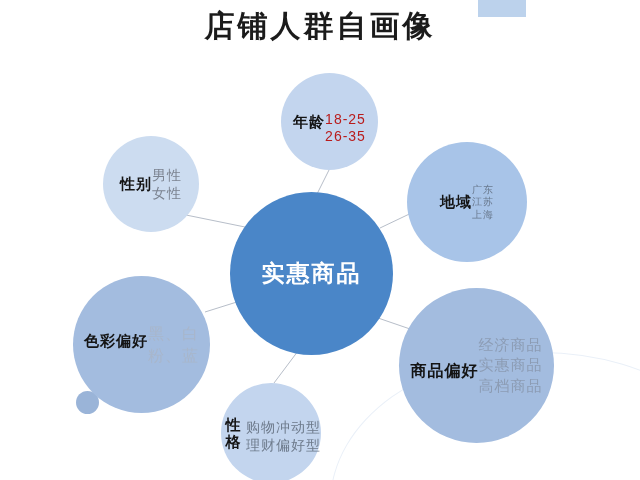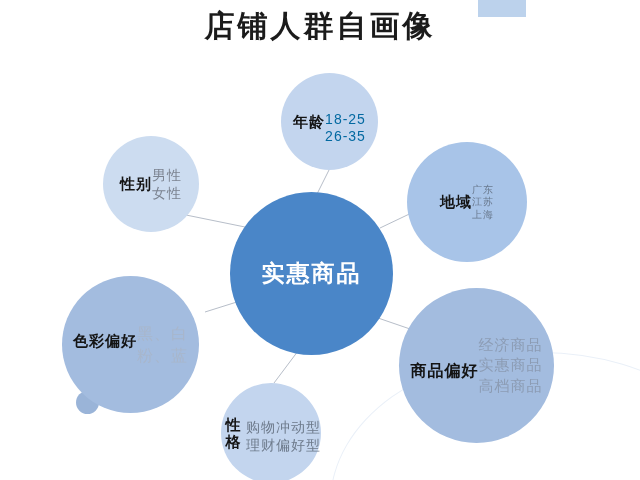--- a/index.html
+++ b/index.html
@@ -123,21 +123,21 @@
 
   
   #node-age {
     left: 281px;
     top: 73px;
     width: 97px;
     height: 97px;
     background: #c3d5ee;
   }
   #node-age .node-title { font-size: 15px; }
-  #node-age .node-items { font-size: 14px; color: #0369a1; margin-top: 13px; }
+  #node-age .node-items { font-size: 14px; color: #b91c1c; margin-top: 13px; }
 
   
   #node-gender {
     left: 103px;
     top: 136px;
     width: 96px;
     height: 96px;
     background: #ccdcf0;
   }
   #node-gender .node-title { font-size: 15px; }
@@ -149,21 +149,21 @@
     top: 142px;
     width: 120px;
     height: 120px;
     background: #a8c4e8;
   }
   #node-region .node-title { font-size: 15px; }
   #node-region .node-items { font-size: 10px; color: #69798e; margin-top: 1px; }
 
   
   #node-color {
-    left: 62px;
+    left: 73px;
     top: 276px;
     width: 137px;
     height: 137px;
     background: #a3bcdf;
     text-align: center;
   }
   #node-color .node-title { font-size: 15px; margin-bottom: 8px; }
   #node-color .node-items {
     font-size: 16px;
     color: #a8b6cb;

